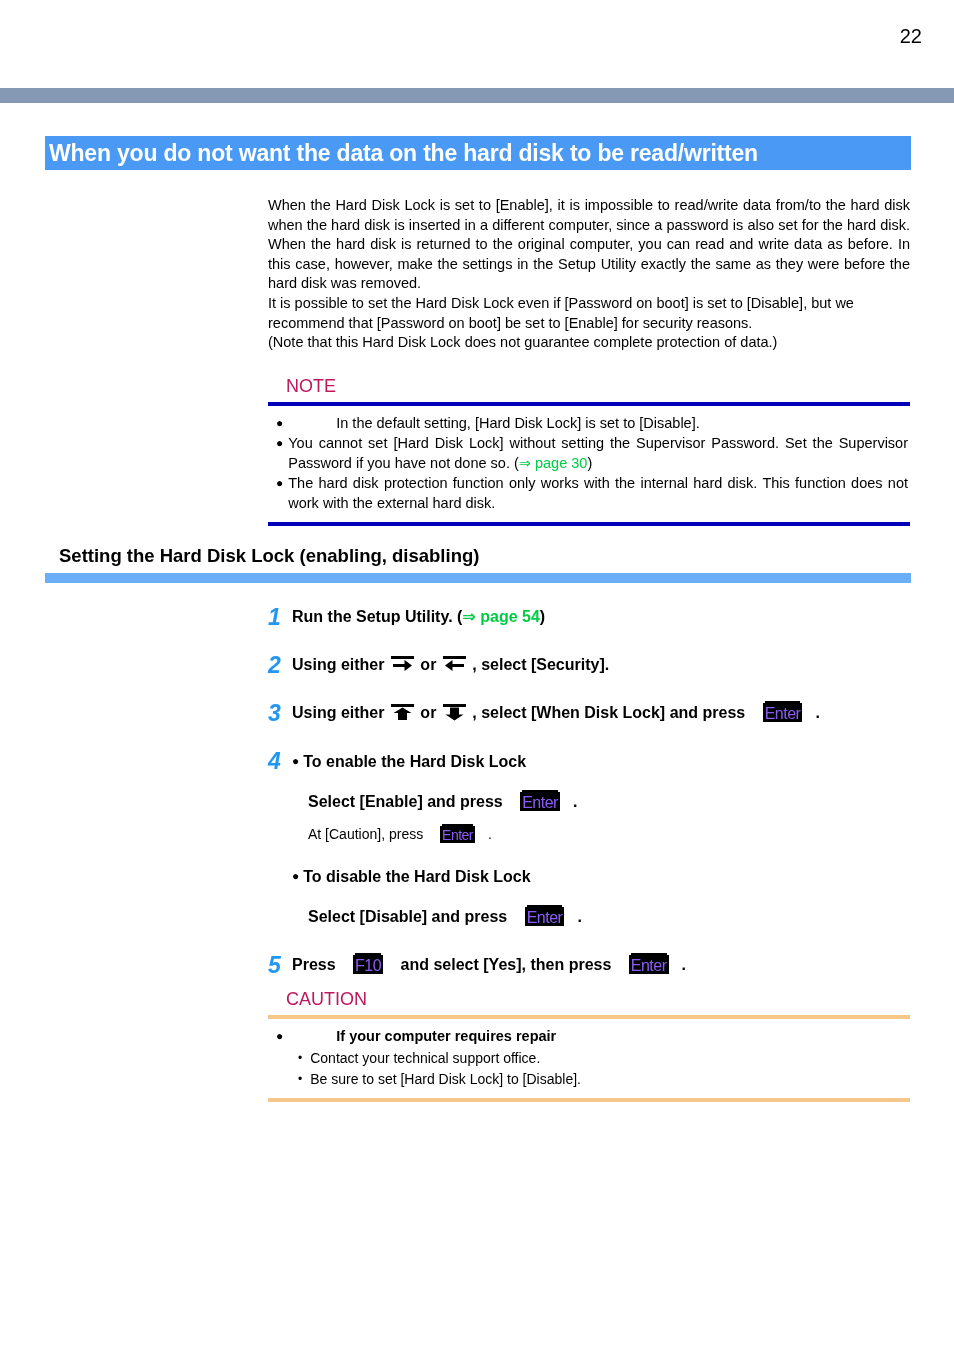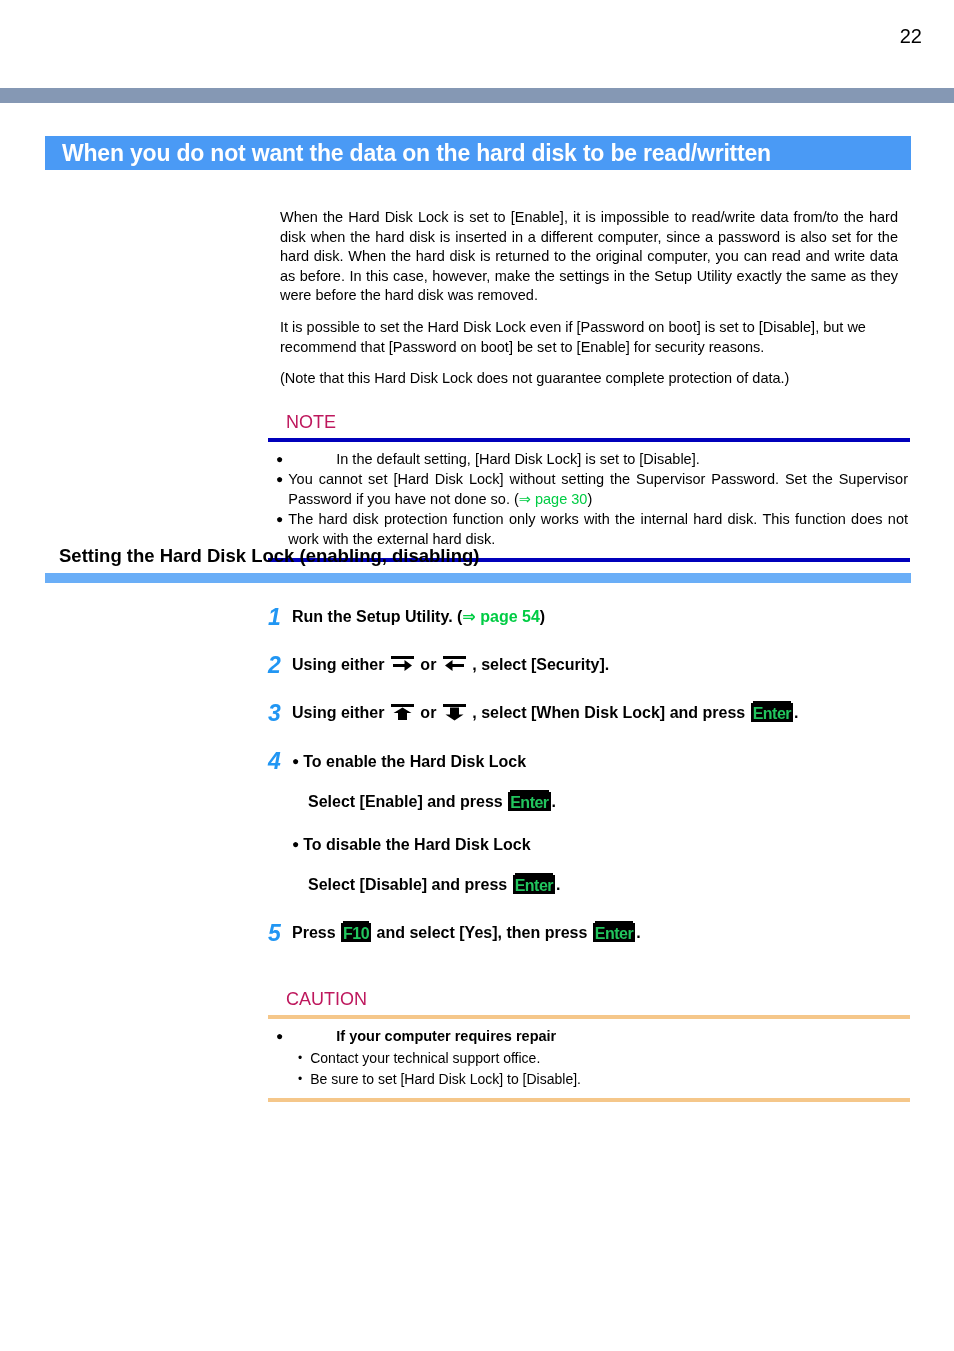--- a/index.html
+++ b/index.html
@@ -52,36 +52,36 @@
     top: 136px;
     width: 866px;
     height: 34px;
     background: #4a9af5;
     color: #ffffff;
     font-size: 23px;
     font-weight: bold;
     letter-spacing: -0.2px;
     display: flex;
     align-items: center;
-    padding-left: 17px;
+    padding-left: 4px;
     box-sizing: border-box;
   }
 
   
   .content {
     position: absolute;
     left: 268px;
     top: 196px;
     width: 642px;
   }
   .para {
     font-size: 14.5px;
     line-height: 19.6px;
     text-align: justify;
-    margin: 12px;
+    margin: 0;
   }
   .para.nojustify { text-align: left; }
 
   
   .callout {
     margin-top: 22px;
   }
   .callout-label {
     font-size: 18px;
     line-height: 22px;
@@ -198,29 +198,29 @@
     font-size: 12px;
     margin-right: 4px;
     vertical-align: 2px;
   }
   .indent-1 { padding-left: 16px; }
 
   
   .key {
     display: inline-block;
     background: #000000;
-    color: #22c55e;
+    color: #8b5cf6;
     font-family: "Liberation Sans", sans-serif;
-    font-weight: bold;
+    font-weight: normal;
     font-size: 16px;
     line-height: 17px;
     padding: 0 2px;
     border-top: 2px solid #000;
     box-shadow: 0 -4px 0 -2px #000;
-    margin: 0 1px;
+    margin: 0 13px;
     letter-spacing: -0.5px;
     position: relative;
     top: 1px;
   }
   .key.small {
     font-size: 14px;
     line-height: 15px;
   }
 
   
@@ -339,20 +339,21 @@
   </div>
 
   <div class="step">
     <div class="step-num">4</div>
     <div class="step-body">
 
       <div><span class="inline-dot">●</span><span>To enable the Hard Disk Lock</span></div>
 
       <div class="step-sub-line indent-1"><span>Select [Enable] and press </span><span class="key">Enter</span><span>.</span></div>
 
+      <div class="step-small indent-1"><span>At [Caution], press </span><span class="key small">Enter</span><span>.</span></div>
 
       <div class="step-bullet-block"><span class="inline-dot">●</span><span>To disable the Hard Disk Lock</span></div>
 
       <div class="step-sub-line indent-1"><span>Select [Disable] and press </span><span class="key">Enter</span><span>.</span></div>
 
     </div>
   </div>
 
   <div class="step" style="margin-top:18px;">
     <div class="step-num">5</div>

